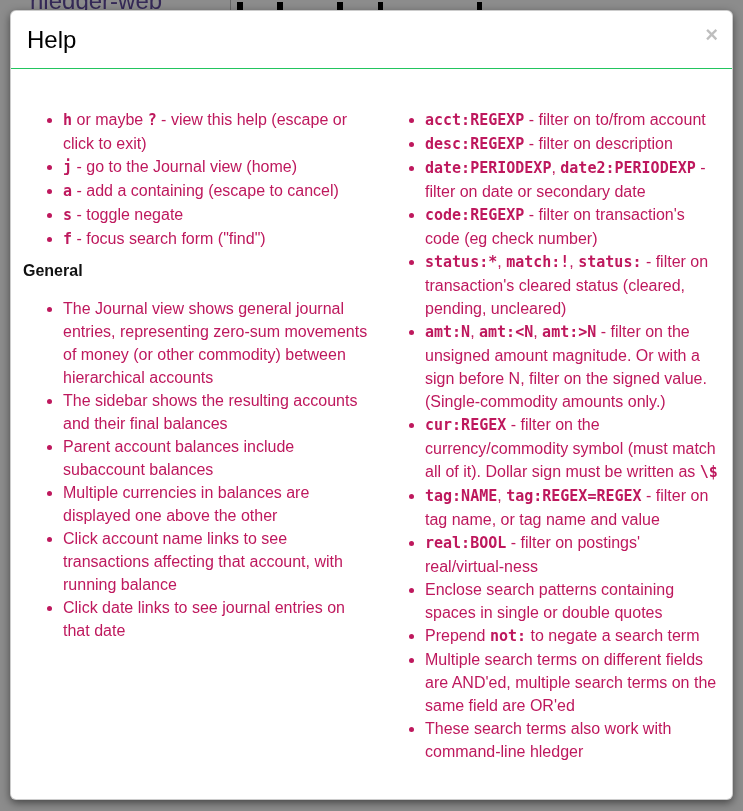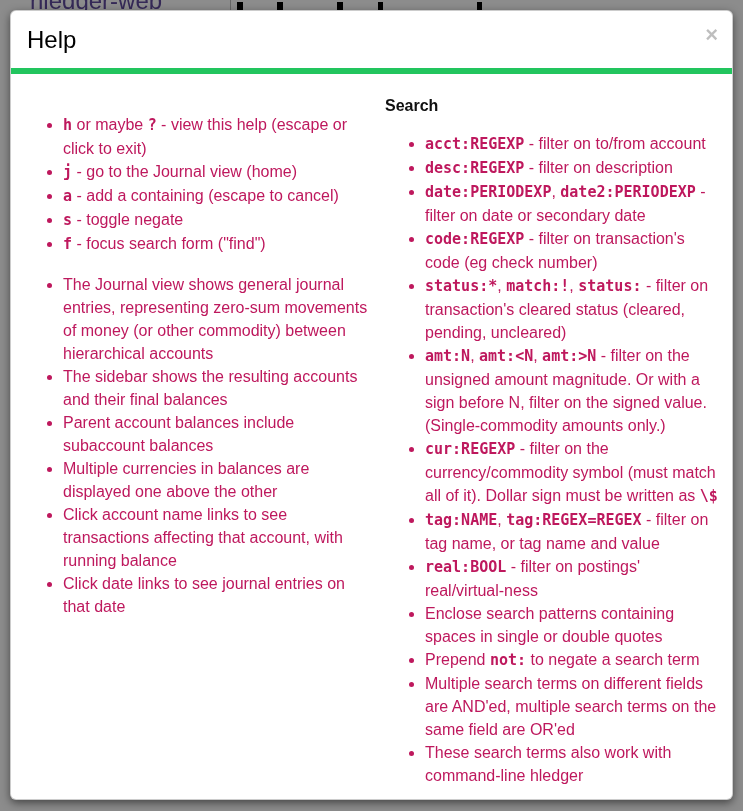--- a/index.html
+++ b/index.html
@@ -34,21 +34,21 @@
 
   
   .modal {
     position: absolute; z-index: 2;
     left: 10px; top: 10px; width: 723px; height: 790px;
     background: #ffffff;
     border: 1px solid rgba(0,0,0,0.2);
     border-radius: 6px;
     box-shadow: 0 3px 9px rgba(0,0,0,0.5);
   }
-  .modal-header { position: relative; padding: 15px 16px; border-bottom: 6px solid #22c55e; }
+  .modal-header { position: relative; padding: 15px 16px; border-bottom: 1px solid #22c55e; }
   .modal-title { font-size: 24px; font-weight: 400; line-height: 27px; color: #000; }
   .close-button {
     position: absolute; top: 13px; right: 14px;
     background: none; border: none; cursor: pointer;
     font-family: "Liberation Sans", sans-serif;
     font-size: 22px; font-weight: 700; line-height: 1;
     color: #000; opacity: 0.25;
   }
 
   .modal-body { display: flex; padding: 22px 12px 20px 12px; }
@@ -94,41 +94,41 @@
         <div class="help-section">
           <ul class="help-list">
             <li><span class="code">h</span><span> or maybe </span><span class="code">?</span><span> - view this help (escape or click to exit)</span></li>
             <li><span class="code">j</span><span> - go to the Journal view (home)</span></li>
             <li><span class="code">a</span><span> - add a containing (escape to cancel)</span></li>
             <li><span class="code">s</span><span> - toggle negate</span></li>
             <li><span class="code">f</span><span> - focus search form ("find")</span></li>
           </ul>
         </div>
         <div class="help-section">
+          <div class="section-heading">General</div>
           <ul class="help-list">
             <li><span>The Journal view shows general journal entries, representing zero-sum movements of money (or other commodity) between hierarchical accounts</span></li>
             <li><span>The sidebar shows the resulting accounts and their final balances</span></li>
             <li><span>Parent account balances include subaccount balances</span></li>
             <li><span>Multiple currencies in balances are displayed one above the other</span></li>
             <li><span>Click account name links to see transactions affecting that account, with running balance</span></li>
             <li><span>Click date links to see journal entries on that date</span></li>
           </ul>
         </div>
       </div>
     <div class="col-right">
         <div class="help-section">
-          <div class="section-heading">Search</div>
           <ul class="help-list">
             <li><span class="code">acct:REGEXP</span><span> - filter on to/from account</span></li>
             <li><span class="code">desc:REGEXP</span><span> - filter on description</span></li>
             <li><span class="code">date:PERIODEXP</span><span>, </span><span class="code">date2:PERIODEXP</span><span> - filter on date or secondary date</span></li>
             <li><span class="code">code:REGEXP</span><span> - filter on transaction's code (eg check number)</span></li>
             <li><span class="code">status:*</span><span>, </span><span class="code">match:!</span><span>, </span><span class="code">status:</span><span> - filter on transaction's cleared status (cleared, pending, uncleared)</span></li>
             <li><span class="code">amt:N</span><span>, </span><span class="code">amt:&lt;N</span><span>, </span><span class="code">amt:&gt;N</span><span> - filter on the unsigned amount magnitude. Or with a sign before N, filter on the signed value. (Single-commodity amounts only.)</span></li>
-            <li><span class="code">cur:REGEXP</span><span> - filter on the currency/commodity symbol (must match all of it). Dollar sign must be written as </span><span class="code">\$</span></li>
+            <li><span class="code">cur:REGEX</span><span> - filter on the currency/commodity symbol (must match all of it). Dollar sign must be written as </span><span class="code">\$</span></li>
             <li><span class="code">tag:NAME</span><span>, </span><span class="code">tag:REGEX=REGEX</span><span> - filter on tag name, or tag name and value</span></li>
             <li><span class="code">real:BOOL</span><span> - filter on postings' real/virtual-ness</span></li>
             <li><span>Enclose search patterns containing spaces in single or double quotes</span></li>
             <li><span>Prepend </span><span class="code">not:</span><span> to negate a search term</span></li>
             <li><span>Multiple search terms on different fields are AND'ed, multiple search terms on the same field are OR'ed</span></li>
             <li><span>These search terms also work with command-line hledger</span></li>
           </ul>
         </div>
       </div>
   </div>

